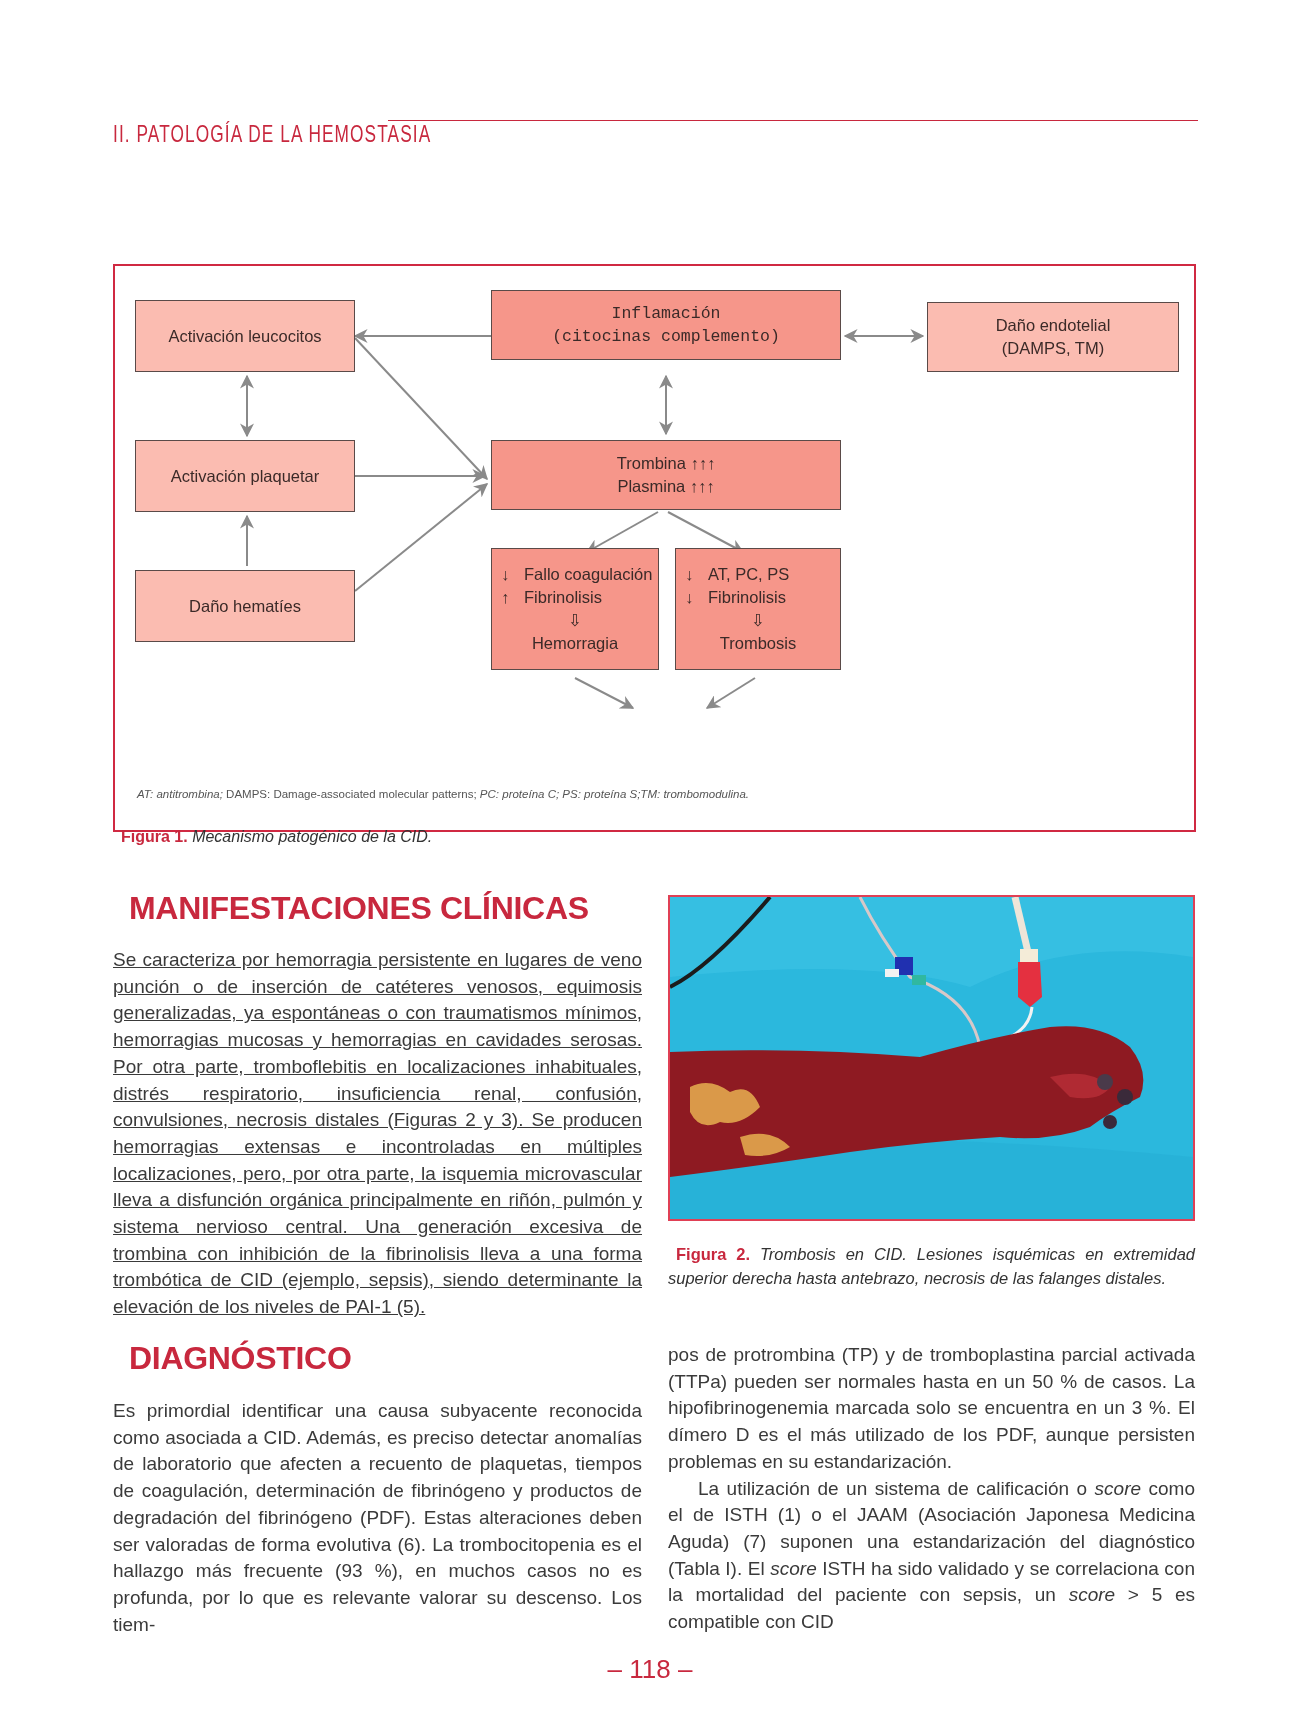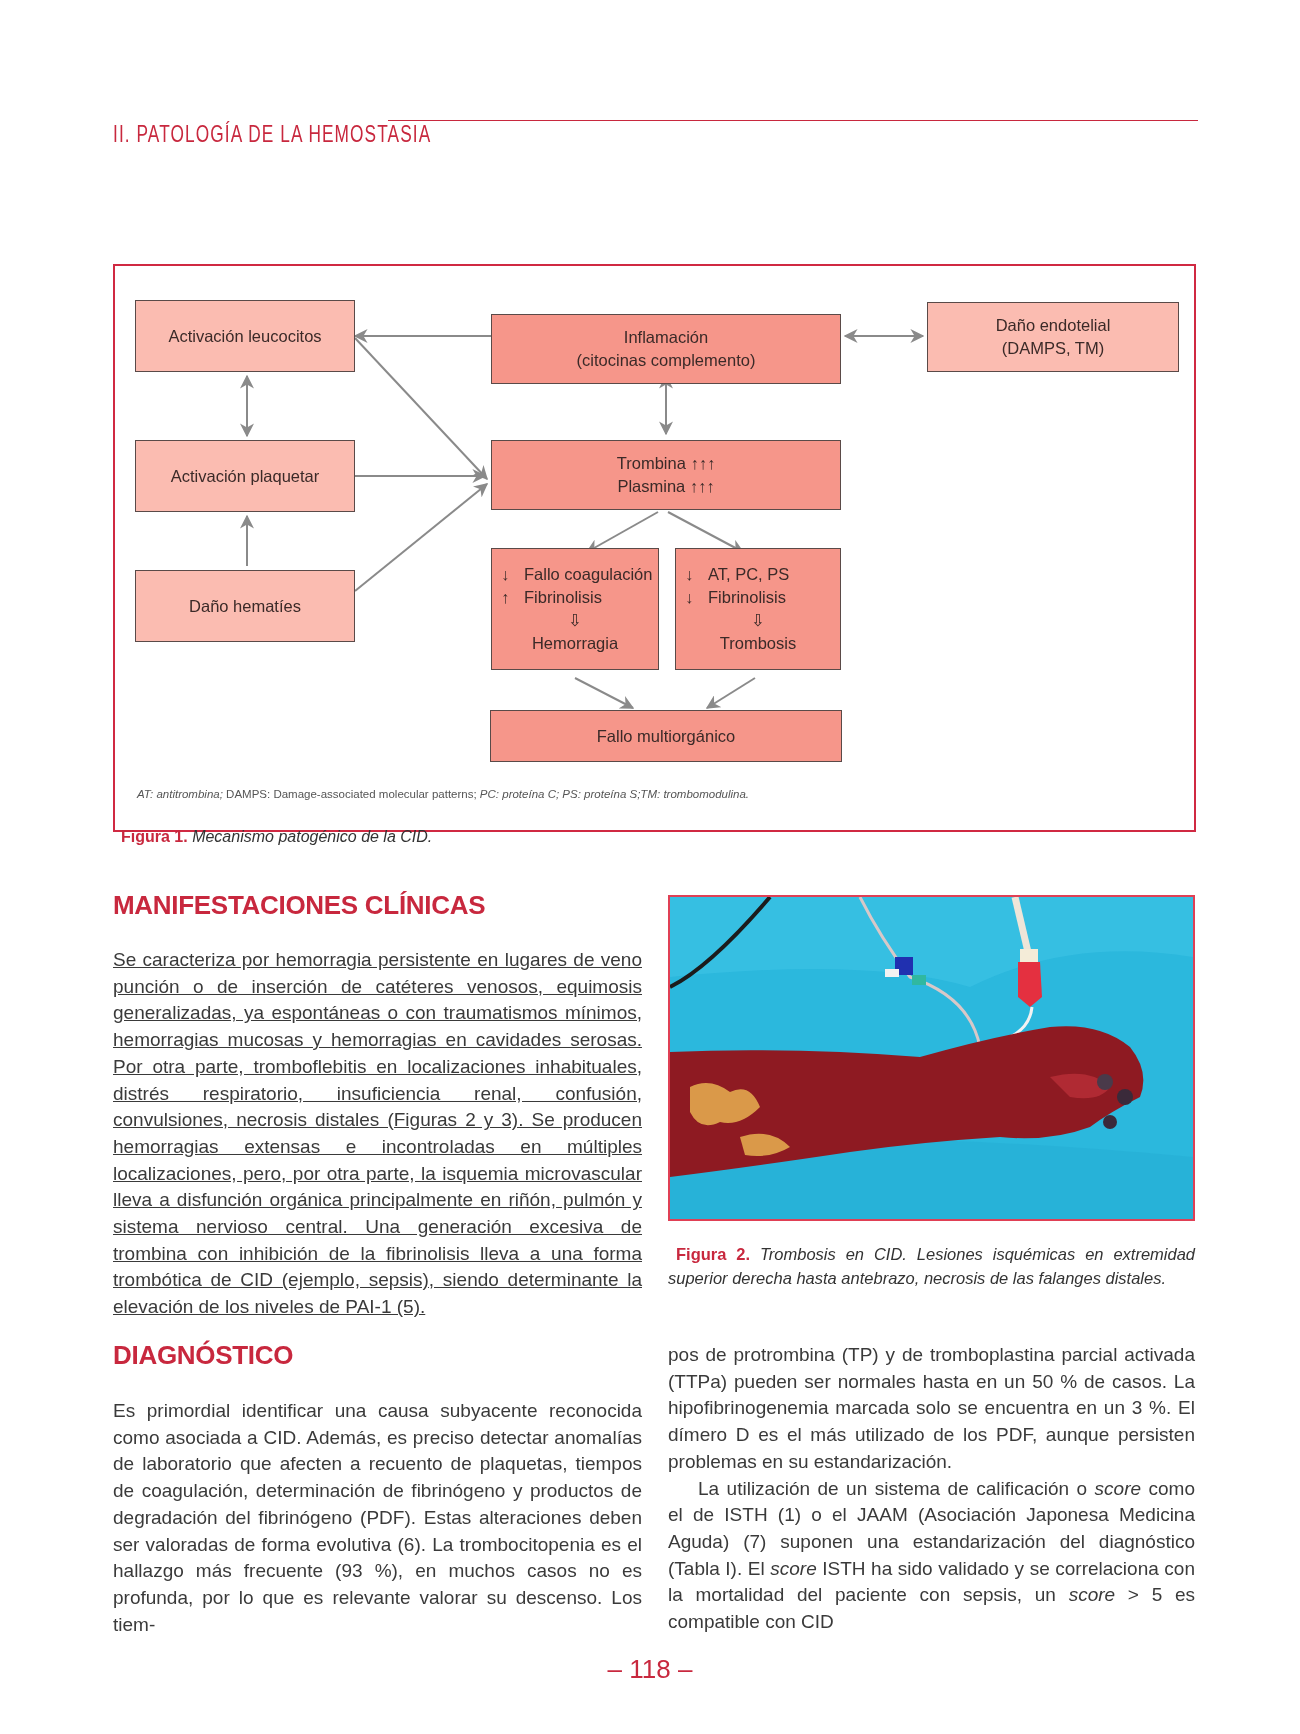--- a/index.html
+++ b/index.html
@@ -24,21 +24,21 @@
   .arrow-line { display: flex; gap: 12px; }
   .arrow-line .arr { width: 14px; display: inline-block; text-align: center; }
   .center-row { align-self: stretch; text-align: center; padding-right: 6px; }
   .legend-note { position: absolute; left: 22px; top: 522px; font-size: 11.5px; color: #555; }
   .legend-note i { }
 
   .fig1-caption { position: absolute; left: 113px; top: 828px; font-size: 16px; color: #333; }
   .fig-label { color: #c8283e; font-weight: bold; margin-left: 8px; }
   .fig-text { font-style: italic; }
 
-  .h-section { position: absolute; font-size: 26px; font-weight: bold; color: #c8283e; letter-spacing: -0.3px; }
+  .h-section { position: absolute; font-size: 32px; font-weight: bold; color: #c8283e; letter-spacing: -0.3px; margin-left: 16px; }
 
   .para { position: absolute; font-size: 19px; line-height: 26.7px; color: #3a3a3a; text-align: justify; }
   .para p { margin: 0; }
   .para .indent { text-indent: 30px; }
 
   .photo { position: absolute; left: 668px; top: 895px; width: 527px; height: 326px;
            border: 2px solid #e04055; box-sizing: border-box; overflow: hidden; background: #2ab7dc; }
 
   .fig2-caption { position: absolute; left: 668px; top: 1243px; width: 527px; font-size: 16.5px;
                   line-height: 23.5px; color: #333; text-align: justify; }
@@ -79,21 +79,21 @@
 
   <div class="box light" style="left:20px;top:34px;width:220px;height:72px;">
     <span>Activación leucocitos</span>
   </div>
   <div class="box light" style="left:20px;top:174px;width:220px;height:72px;">
     <span>Activación plaquetar</span>
   </div>
   <div class="box light" style="left:20px;top:304px;width:220px;height:72px;">
     <span>Daño hematíes</span>
   </div>
-  <div class="box mid" style="left:376px;top:48px;width:350px;height:70px;">
+  <div class="box mid" style="left:376px;top:24px;width:350px;height:70px;font-family:Liberation Mono, monospace;">
     <span>Inflamación</span>
     <span>(citocinas complemento)</span>
   </div>
   <div class="box light" style="left:812px;top:36px;width:252px;height:70px;">
     <span>Daño endotelial</span>
     <span>(DAMPS, TM)</span>
   </div>
   <div class="box mid" style="left:376px;top:174px;width:350px;height:70px;">
     <span>Trombina ↑↑↑</span>
     <span>Plasmina ↑↑↑</span>
@@ -114,23 +114,20 @@
     <div class="arrow-line">
       <span class="arr">↓</span>
       <span>AT, PC, PS</span>
     </div>
     <div class="arrow-line">
       <span class="arr">↓</span>
       <span>Fibrinolisis</span>
     </div>
     <div class="center-row">⇩</div>
     <div class="center-row">Trombosis</div>
-  </div>
-  <div class="box mid" style="left:375px;top:444px;width:352px;height:52px;">
-    <span>Fallo multiorgánico</span>
   </div>
 
   <div class="legend-note">
     <i>AT:</i> <i>antitrombina;</i>
     <span>DAMPS:</span> <span>Damage-associated molecular patterns;</span>
     <i>PC:</i> <i>proteína C;</i>
     <i>PS:</i> <i>proteína S;</i><i>TM:</i> <i>trombomodulina.</i>
   </div>
 </div>
 

